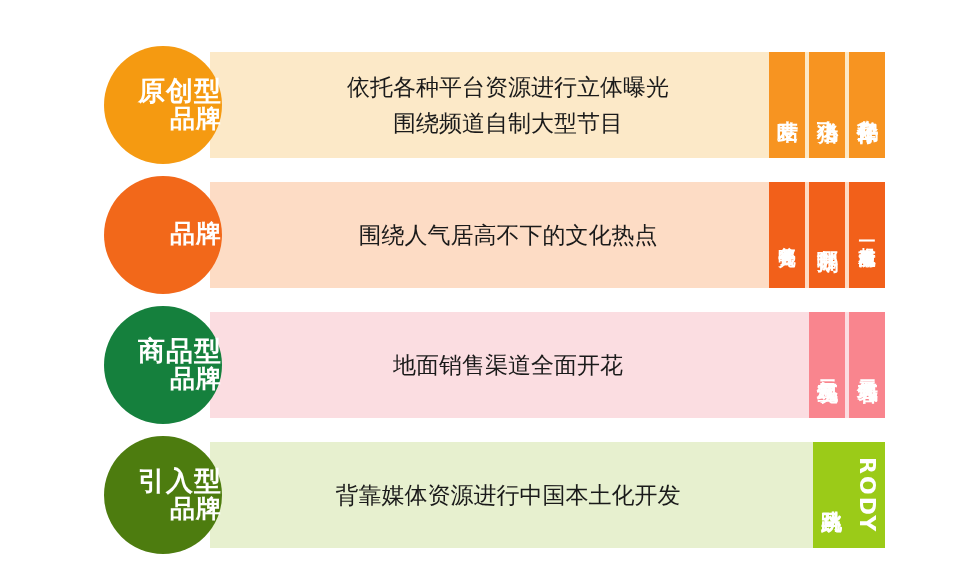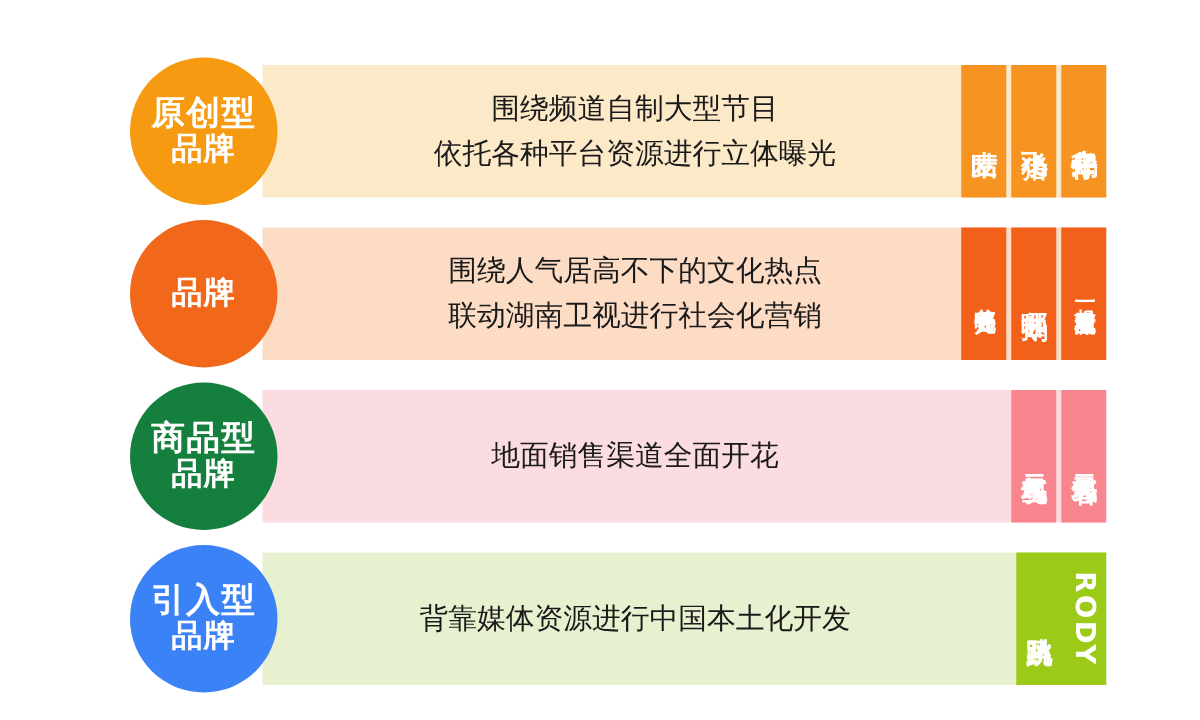--- a/index.html
+++ b/index.html
@@ -60,21 +60,21 @@
   
   .badge {
     position: absolute;
     left: 104px;
     top: -6px;
     width: 118px;
     height: 118px;
     border-radius: 50%;
     display: flex;
     flex-direction: column;
-    align-items: center;
+    align-items: flex-end;
     justify-content: center;
     color: #ffffff;
     font-weight: bold;
     z-index: 3;
   }
   .badge .b-top {
     font-size: 27px;
     line-height: 31px;
     letter-spacing: 1px;
   }
@@ -137,22 +137,22 @@
         <span>麦咕</span>
       </div>
       <div class="tag" style="background:#F79421">
         <span>小飞猪</span>
       </div>
       <div class="tag" style="background:#F79421">
         <span>企鹅仔仔</span>
       </div>
     </div>
     <div class="desc">
+      <span class="line">依托各种平台资源进行立体曝光</span>
       <span class="line">围绕频道自制大型节目</span>
-      <span class="line">依托各种平台资源进行立体曝光</span>
     </div>
     <div class="badge" style="background:#F59A11">
       <span class="b-top">原创型</span>
       <span class="b-bot">品牌</span>
     </div>
   </div>
 
   <div class="row row-2">
     <div class="band" style="background:#FDDCC5"></div>
     <div class="tags">
@@ -161,21 +161,20 @@
       </div>
       <div class="tag" style="background:#F2601A">
         <span>哪鹅</span>
       </div>
       <div class="tag small" style="background:#F2601A">
         <span>一起来看流星雨</span>
       </div>
     </div>
     <div class="desc">
       <span class="line">围绕人气居高不下的文化热点</span>
-      <span class="line">联动湖南卫视进行社会化营销</span>
     </div>
     <div class="badge" style="background:#F2681A">
       <span class="b-bot">品牌</span>
     </div>
   </div>
 
   <div class="row row-3">
     <div class="band" style="background:#FBDDE1"></div>
     <div class="tags">
       <div class="tag" style="background:#F9858E">
@@ -202,19 +201,19 @@
           <span>跳跳马</span>
         </div>
         <div class="tag latin" style="background:transparent">
           <span>RODY</span>
         </div>
       </div>
     </div>
     <div class="desc">
       <span class="line">背靠媒体资源进行中国本土化开发</span>
     </div>
-    <div class="badge" style="background:#3b82f6">
+    <div class="badge" style="background:#4d7c0f">
       <span class="b-top">引入型</span>
       <span class="b-bot">品牌</span>
     </div>
   </div>
 
 </div>
 
 </body></html>

